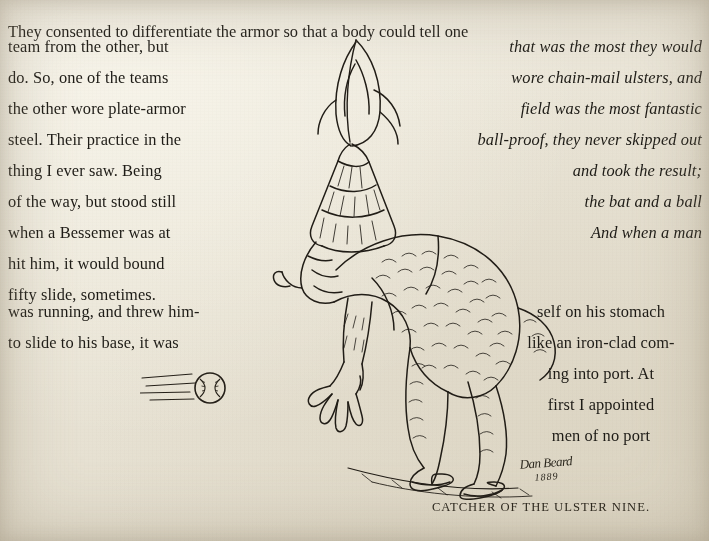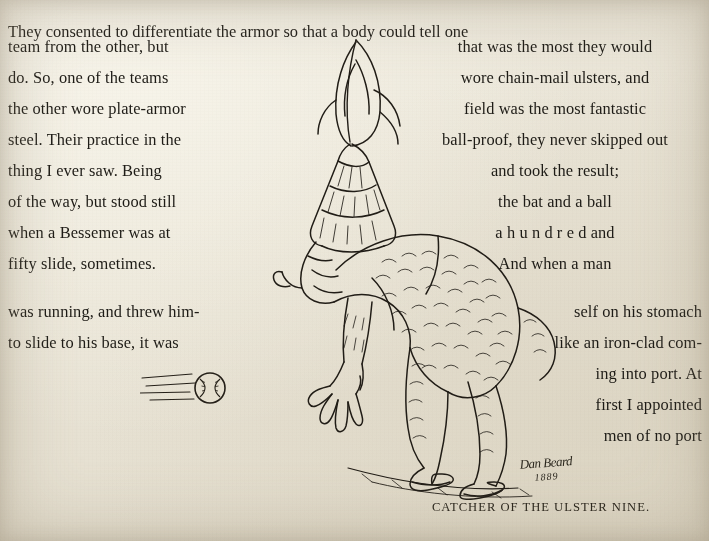--- a/index.html
+++ b/index.html
@@ -77,28 +77,28 @@
     left: 8px;
     top: 447px;
     width: 305px;
   }
   #right-col {
     left: 408px;
     top: 31px;
     width: 294px;
     text-align: right;
   }
-  #right-col p { text-align: center; }
+  #right-col p { text-align: right; font-style: italic; }
   #right-col-lower {
     left: 500px;
     top: 296px;
     width: 202px;
     text-align: right;
   }
-  #right-col-lower p { text-align: right; }
+  #right-col-lower p { text-align: center; }
 
   .caption {
     position: absolute;
     left: 386px;
     top: 500px;
     width: 310px;
     text-align: center;
     font-size: 12.6px;
     letter-spacing: 1.0px;
     color: #262219;
@@ -149,37 +149,37 @@
   </div>
 
   <div class="col" id="left-col">
     <p>team  from  the  other,  but</p>
     <p>do.    So,  one  of  the  teams</p>
     <p>the  other  wore  plate-armor</p>
     <p>steel.    Their  practice  in  the</p>
     <p>thing  I  ever  saw.      Being</p>
     <p>of  the  way,  but  stood  still</p>
     <p>when  a  Bessemer  was  at</p>
+    <p>hit  him,  it  would  bound</p>
     <p>fifty  slide,  sometimes.</p>
   </div>
 
   <div class="col" id="left-col-lower">
     <p>was  running,  and  threw  him-</p>
     <p>to  slide  to  his  base,  it  was</p>
   </div>
 
 
   <div class="col" id="right-col">
     <p>that  was  the  most  they  would</p>
     <p>wore  chain-mail  ulsters,  and</p>
     <p>field  was  the  most  fantastic</p>
     <p>ball-proof,  they  never  skipped  out</p>
     <p>and  took  the  result;</p>
     <p>the  bat  and  a  ball</p>
-    <p>a  h u n d r e d  and</p>
     <p>And  when  a  man</p>
   </div>
 
   <div class="col" id="right-col-lower">
     <p>self  on  his  stomach</p>
     <p>like  an  iron-clad  com-</p>
     <p>ing  into  port.    At</p>
     <p>first  I  appointed</p>
     <p>men  of  no  port</p>
   </div>

